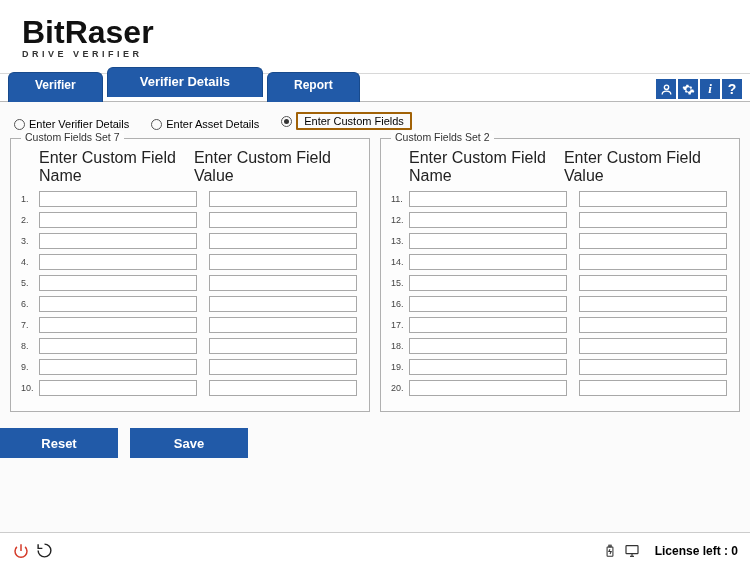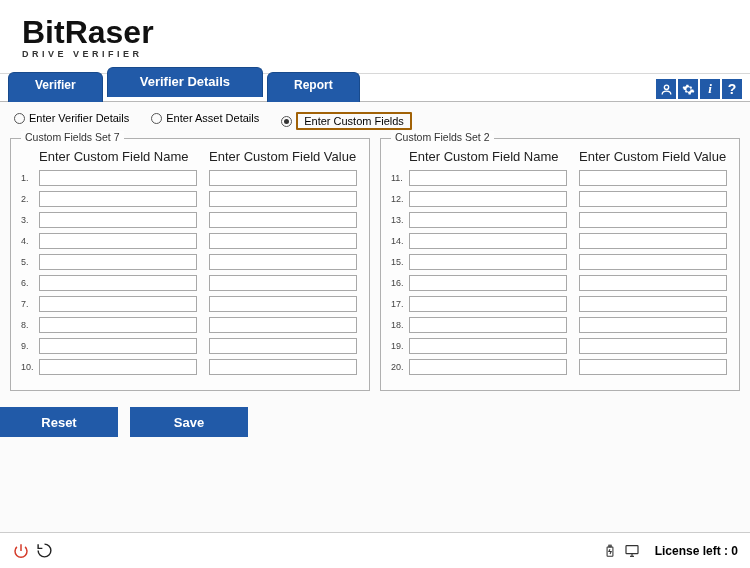--- a/index.html
+++ b/index.html
@@ -72,21 +72,21 @@
     display: flex; align-items: center; justify-content: center;
     font-size: 13px; font-weight: bold; font-style: italic;
     cursor: pointer;
     font-family: Georgia, serif;
   }
   .icon-btn.q { font-style: normal; font-family: Arial; font-size: 14px; }
 
   .radio-row {
     display: flex;
     gap: 22px;
-    align-items: flex-start;
+    align-items: flex-end;
     padding: 10px 22px 8px 14px;
   }
   .radio-item { display: flex; align-items: center; gap: 4px; cursor: pointer; font-size: 11px; }
   .radio-circle {
     width: 11px; height: 11px; border: 1px solid #555; border-radius: 50%;
     display: inline-flex; align-items: center; justify-content: center;
   }
   .radio-circle.sel::after {
     content: ""; width: 5px; height: 5px; background: #333; border-radius: 50%;
   }
@@ -112,21 +112,21 @@
     left: 10px;
     background: #fdfdfd;
     padding: 0 4px;
     font-size: 10.5px;
     color: #333;
   }
   .headers {
     display: flex;
     padding: 4px 0 6px 18px;
   }
-  .headers span { font-size: 13px; color: #222; }
+  .headers span { font-size: 16px; color: #222; }
   .headers .h1 { width: 170px; }
   .rows .row {
     display: flex; align-items: center; margin-bottom: 5px;
   }
   .row .num { width: 18px; font-size: 9px; color: #444; text-align: left; }
   .row input {
     height: 16px;
     border: 1px solid #a8a8a8;
     background: #fff;
     font-size: 10px;

